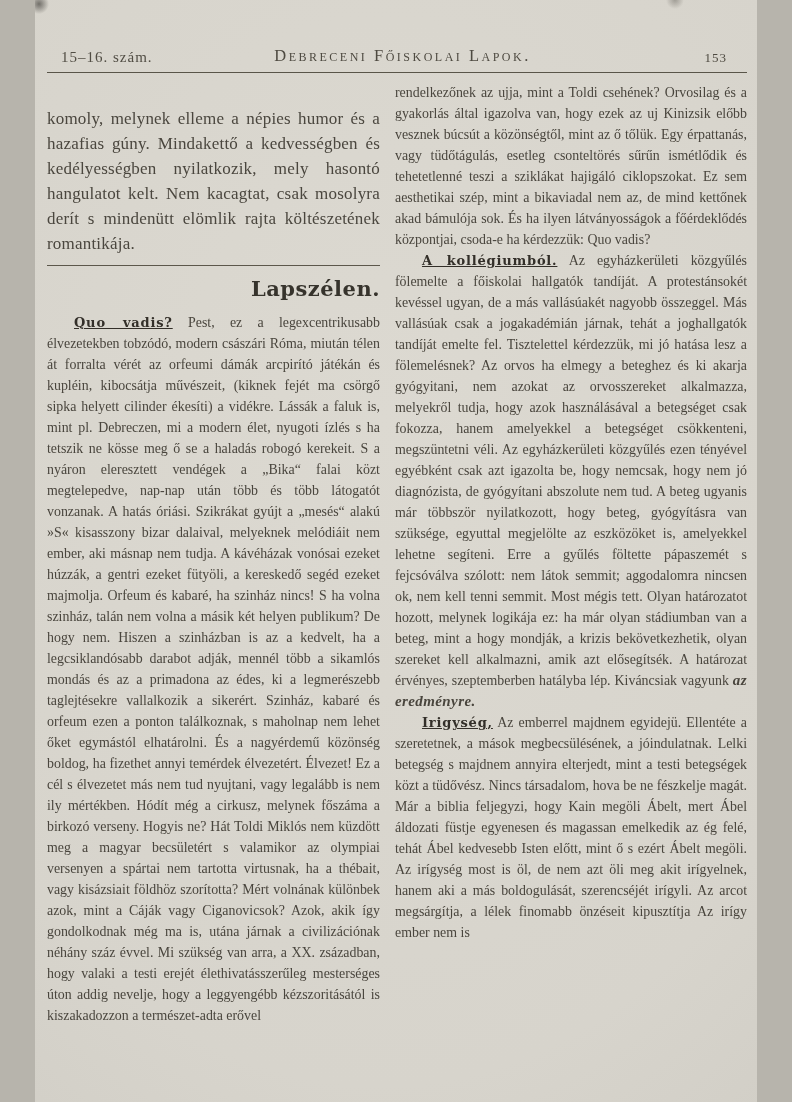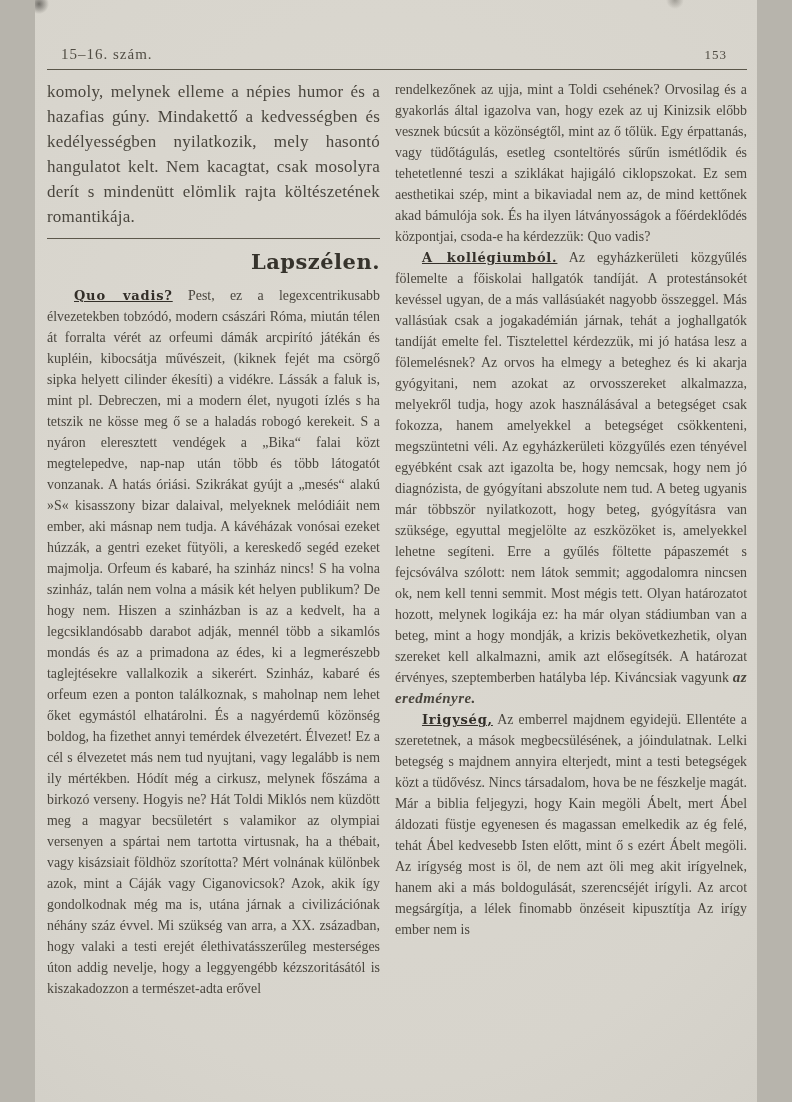--- a/index.html
+++ b/index.html
@@ -51,21 +51,21 @@
     padding-right: 14px;
   }
 
   
   .columns {
     display: flex;
     gap: 15px;
     margin-top: 9px;
   }
   .col { text-align: justify; }
-  .col-left  { width: 367px; }
+  .col-left  { width: 367px; margin-top: 24px; }
   .col-right { width: 388px; }
 
   .col p { margin: 0; }
 
   
   .article-end {
     font-size: 17px;
     line-height: 25px;
     letter-spacing: .2px;
     color: #4a463e;
@@ -118,20 +118,21 @@
     font-weight: bold;
   }
 </style>
 </head>
 <body>
 
 <div class="sheet">
 
   <div class="page-header">
     <span class="issue">15–16. szám.</span>
+    <span class="masthead">Debreceni Főiskolai Lapok.</span>
     <span class="pageno">153</span>
   </div>
 
   <div class="columns">
 
     <div class="col col-left">
       <p class="article-end">komoly, melynek elleme a népies humor és a hazafias gúny. Mindakettő a kedvességben és kedélyességben nyilatkozik, mely hasontó hangulatot kelt. Nem kacagtat, csak mosolyra derít s mindenütt elömlik rajta költészetének romantikája.</p>
 
       <hr class="section-divider">
 

